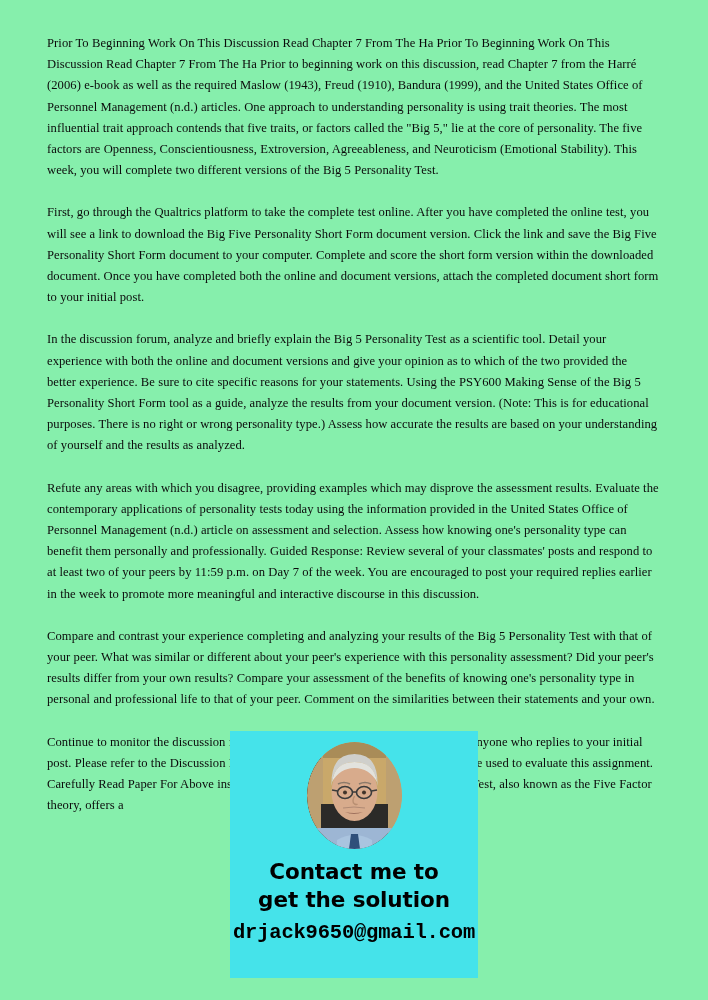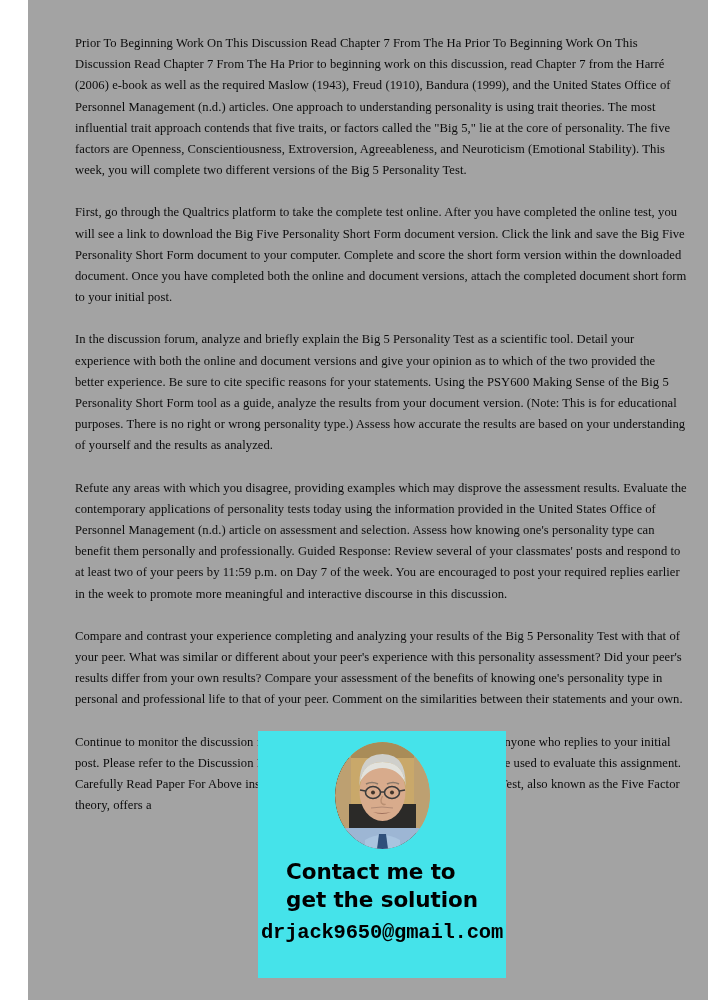--- a/index.html
+++ b/index.html
@@ -12,22 +12,21 @@
     width: 708px;
     height: 1000px;
     position: relative;
     overflow: hidden;
     font-family: "Liberation Serif", "DejaVu Serif", serif;
   }
 
   #page {
     position: absolute;
     inset: 0;
-    background: #a3a3a3;
-    margin-left: 28px;
+    background: #86efac;
   }
 
   #doc-body {
     position: absolute;
     left: 47px;
     top: 33px;
     width: 612px;
   }
 
   .para {
@@ -67,20 +66,21 @@
   }
   #avatar svg { display: block; width: 100%; height: 100%; }
 
   #contact-headline {
     margin-top: 9px;
     font-family: "DejaVu Sans", "Liberation Sans", sans-serif;
     font-weight: 700;
     font-size: 21.5px;
     line-height: 28px;
     color: #000000;
+    text-align: center;
     letter-spacing: -0.1px;
     white-space: pre-line;
   }
 
   #contact-email {
     margin-top: 7px;
     font-family: Liberation Mono, monospace;
     font-weight: 700;
     font-size: 20.5px;
     line-height: 24px;

